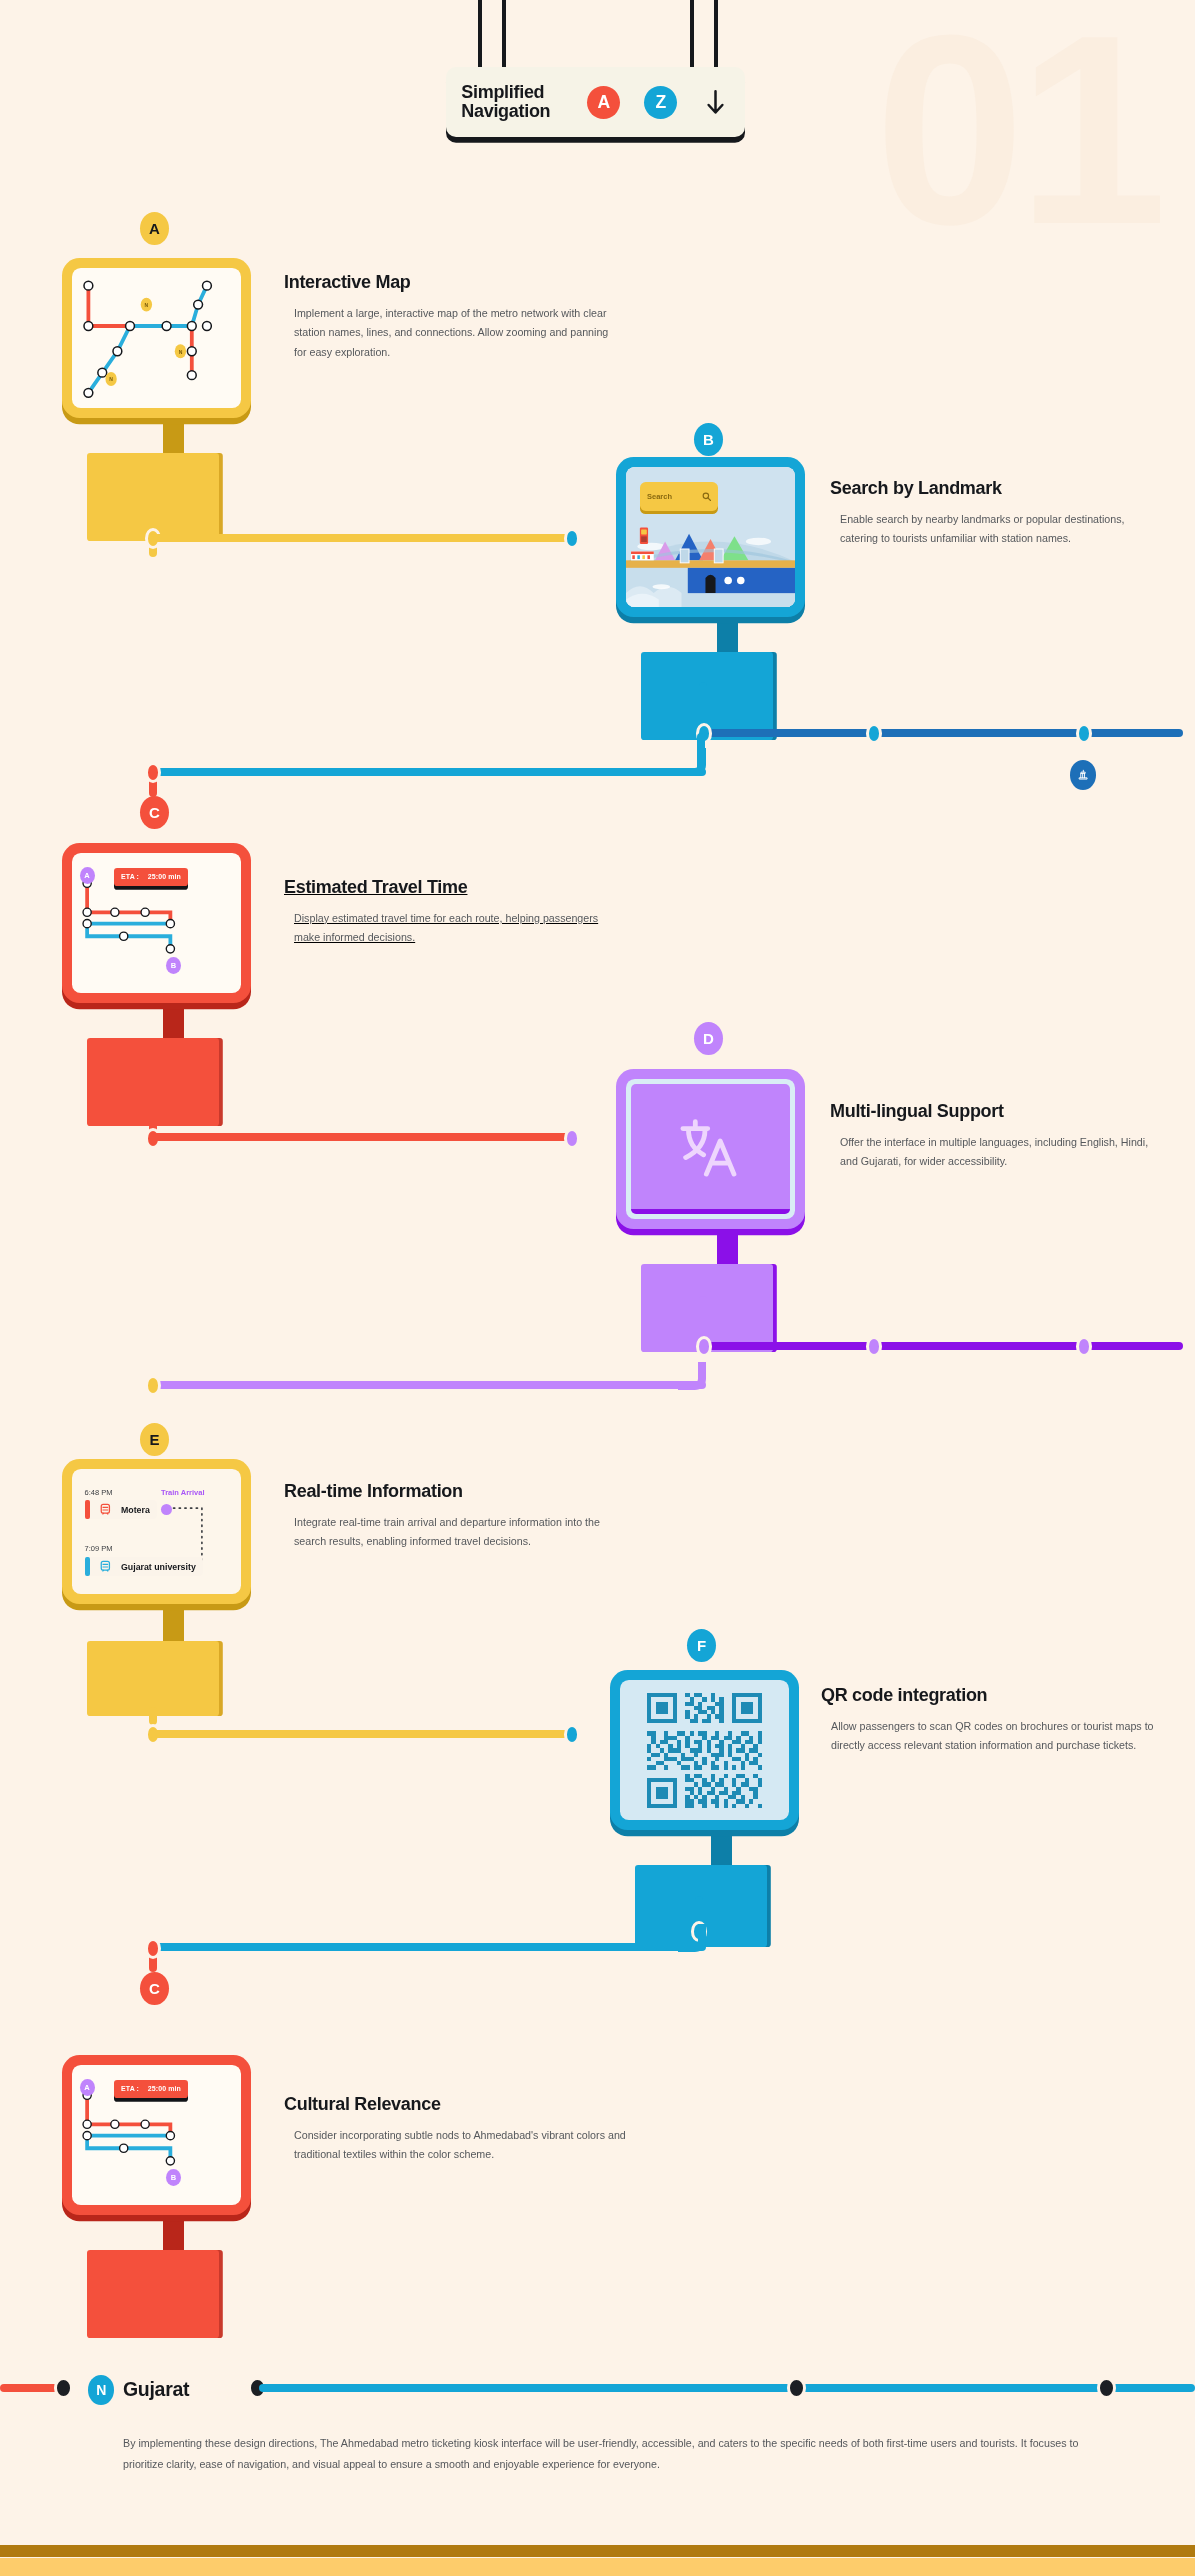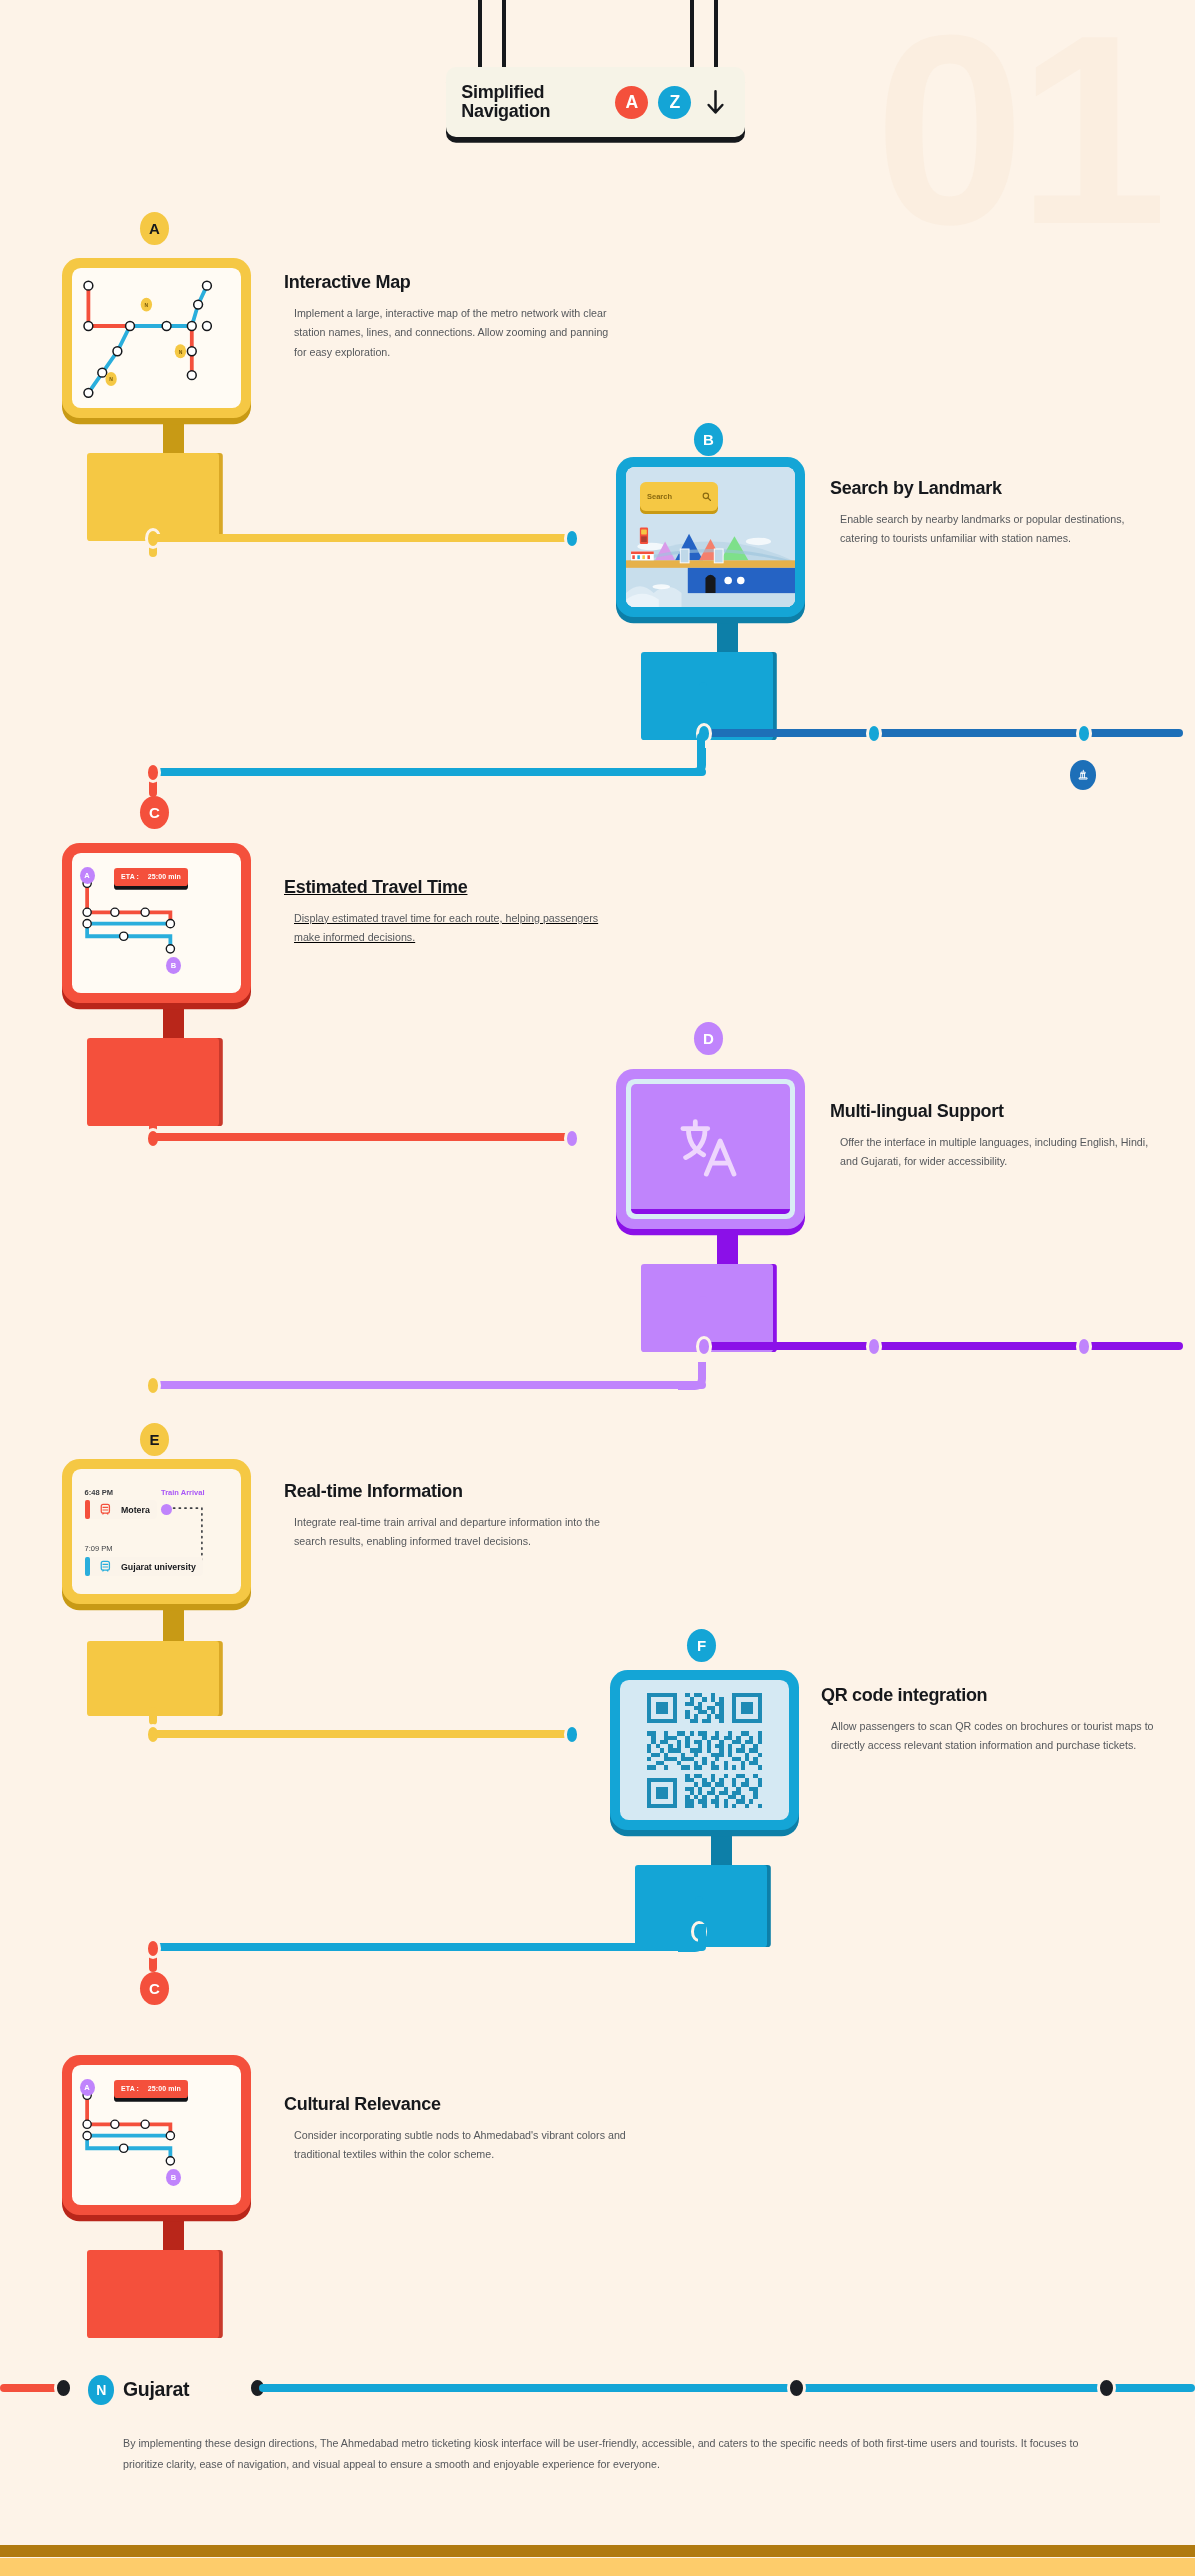--- a/index.html
+++ b/index.html
@@ -22,21 +22,21 @@
   .hanger-wrap { position: absolute; left: 440px; top: 0; width: 314px; height: 148px; }
   .hang-rod { position: absolute; top: 0; width: 4.4px; background: #16181C; }
   .hang-rod.r1 { left: 38px;  height: 67px; }
   .hang-rod.r2 { left: 62px;  height: 67px; }
   .hang-rod.r3 { left: 250px; height: 67px; }
   .hang-rod.r4 { left: 274px; height: 67px; }
   .header-sign {
     position: absolute; left: 6.3px; top: 67px; width: 299px; height: 70px;
     background: #F6F3E7; border-radius: 10px;
     box-shadow: 0 5.7px 0 #16181C;
-    display: flex; align-items: center; padding: 0 15px; gap: 10px;
+    display: flex; align-items: center; padding: 0 15px; gap: 24px;
   }
   .header-title {
     font-size: 18px; font-weight: 700; color: #16181C; line-height: 1.08;
     letter-spacing: -0.3px; flex: 1;
   }
   .hdr-pill {
     width: 33px; height: 33px; border-radius: 50%;
     display: flex; align-items: center; justify-content: center;
     color: #fff; font-weight: 700; font-size: 17.6px;
   }
@@ -370,21 +370,21 @@
 </div>
 
 <div class="kiosk" style="left:62px; top:1459px;">
   <div class="kiosk-pole" style="left:101px; top:132px; height:69px; background:#C89A15;"></div>
   <div class="kiosk-base" style="left:25px; top:182px; width:132px; height:75px; background:#F5C844; box-shadow:3.8px 0 0 #D9A826;"></div>
   <div class="kiosk-board" style="left:0; top:0; width:189px; height:145px; background:#F5C844; box-shadow:0 6.3px 0 #C89A15;">
     <div class="kiosk-screen" style="width:169px;height:125px;background:#FDF6EB;">
       <svg viewBox="0 0 268 198" style="position:absolute;inset:0;width:100%;height:100%">
         <path d="M152 62 L206 62 L206 152 L176 152" stroke="#3A3D41" stroke-width="2.6" fill="none" stroke-dasharray="2 7" stroke-linecap="round"></path>
       </svg>
-      <div class="rt-time" style="position:absolute;left:12.6px;top:19px;font-weight:bold;">6:48 PM</div>
+      <div class="rt-time" style="position:absolute;left:12.6px;top:19px;">6:48 PM</div>
       <div class="rt-head" style="position:absolute;left:89px;top:19px;">Train Arrival</div>
       <div class="rt-row" style="left:12.6px; top:31px;">
         <div class="rt-chip">
           <div class="rt-bar" style="background:#F4503C;"></div>
           <svg width="10.7" height="12.6" viewBox="0 0 17 20">
             <rect x="2" y="2" width="13" height="14" rx="3" fill="none" stroke="#F4503C" stroke-width="2"></rect>
             <line x1="4" y1="7" x2="13" y2="7" stroke="#F4503C" stroke-width="2"></line>
             <line x1="4" y1="11" x2="13" y2="11" stroke="#F4503C" stroke-width="1.6"></line>
             <line x1="4" y1="18" x2="6" y2="16" stroke="#F4503C" stroke-width="2"></line>
             <line x1="13" y1="18" x2="11" y2="16" stroke="#F4503C" stroke-width="2"></line>

